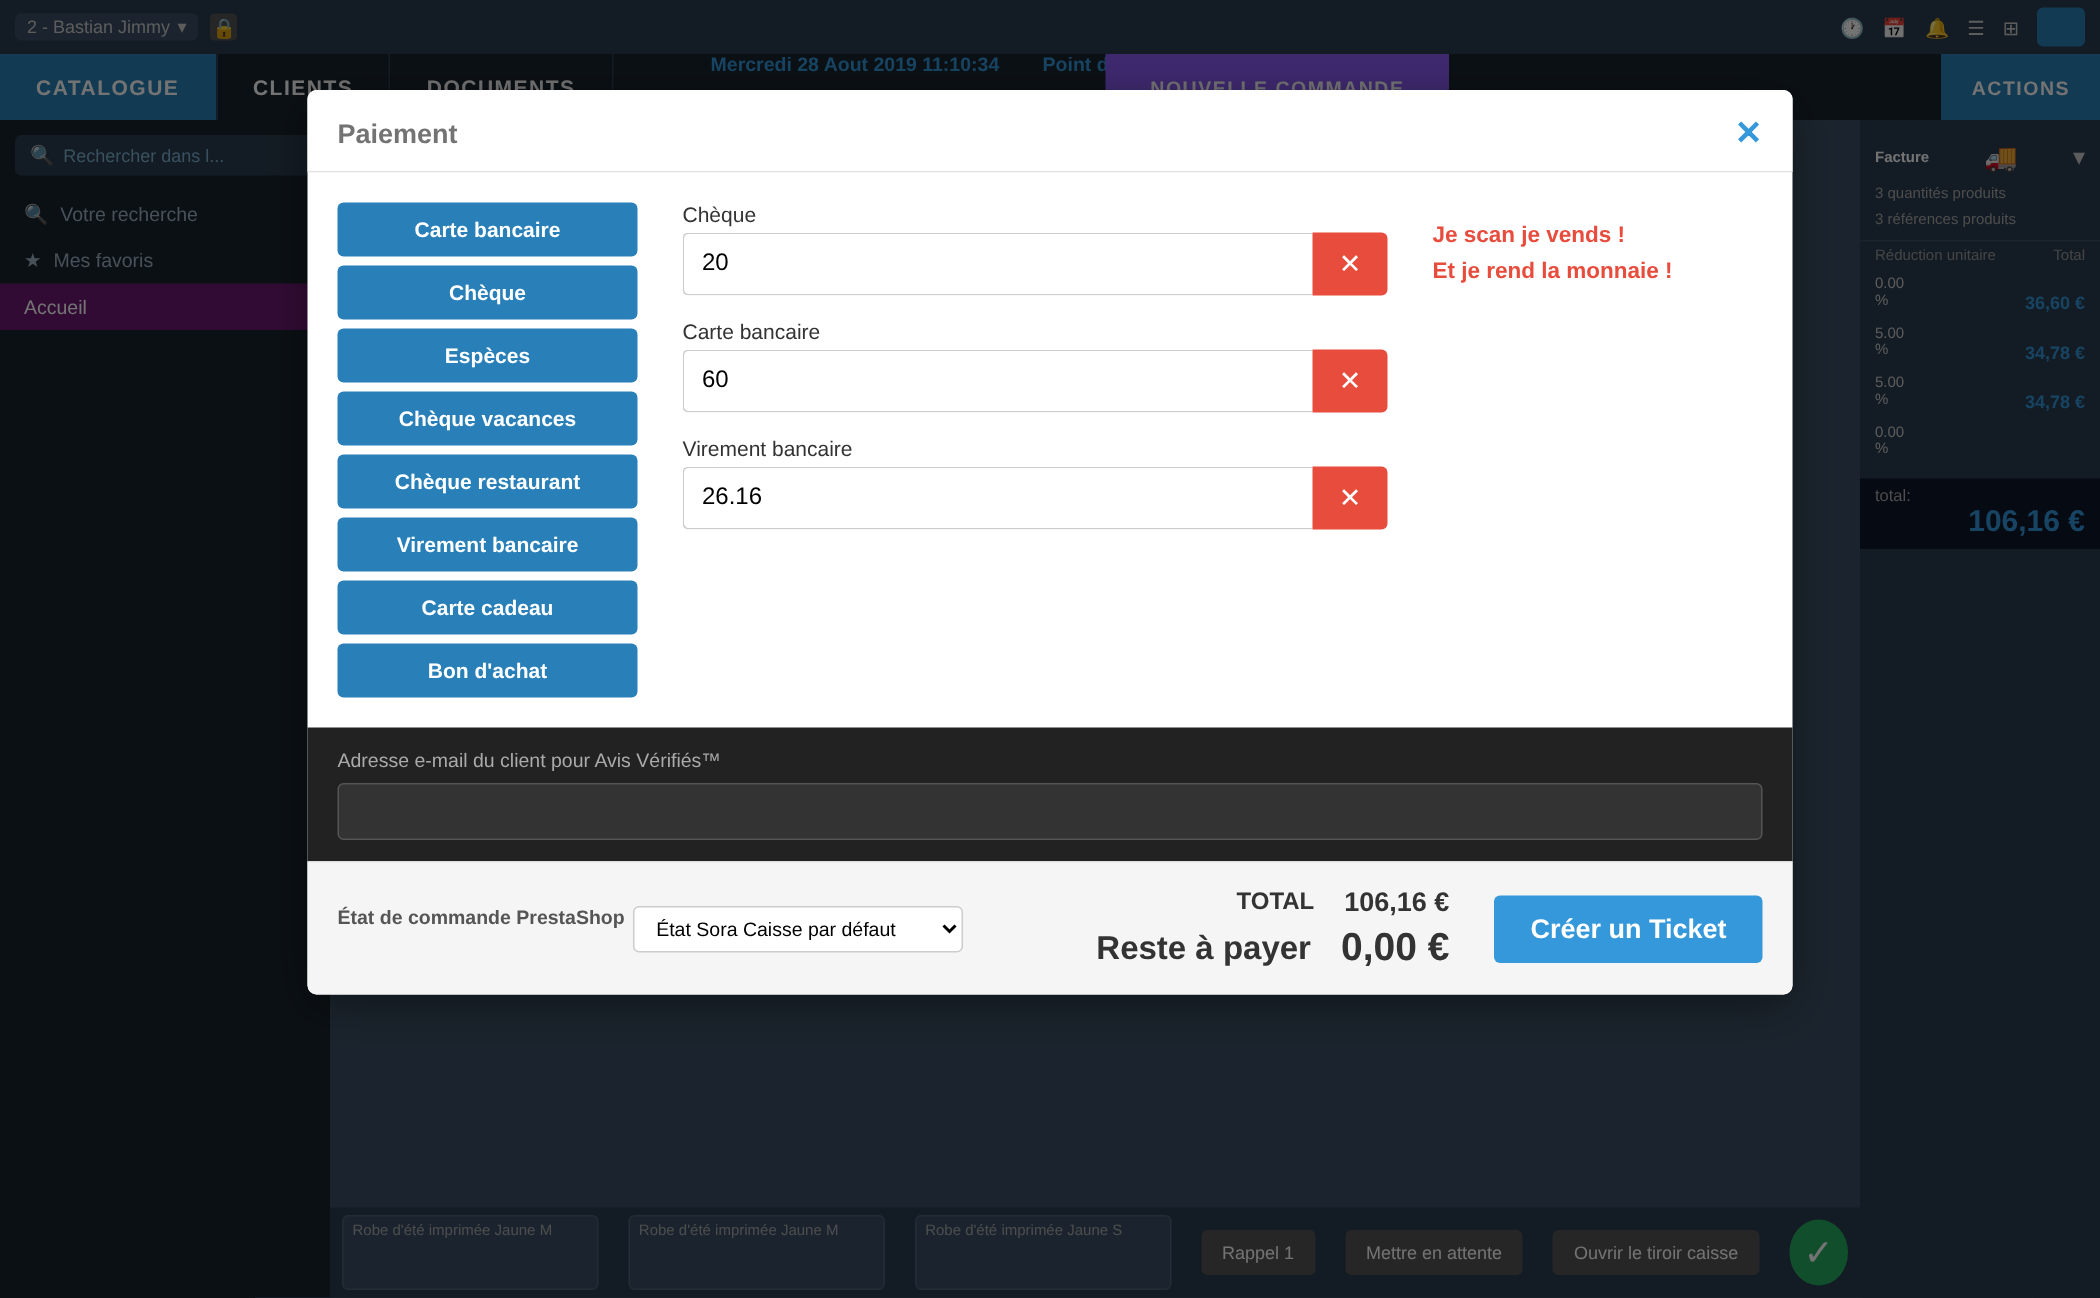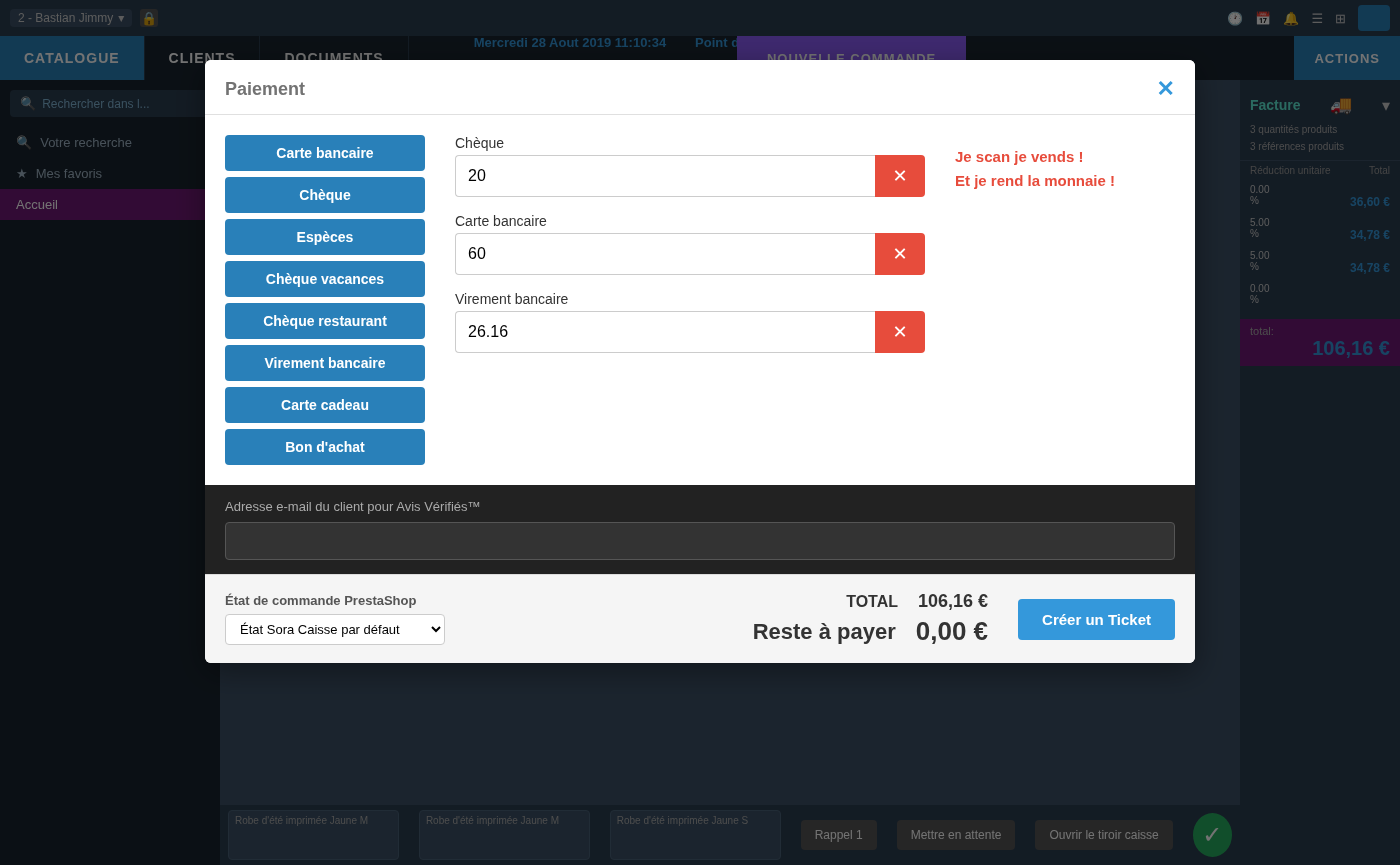--- a/index.html
+++ b/index.html
@@ -230,21 +230,21 @@
     
     .modal-footer {
       background: #f5f5f5;
       padding: 16px 20px;
       display: flex;
       align-items: center;
       justify-content: space-between;
       border-radius: 0 0 6px 6px;
       border-top: 1px solid #ddd;
     }
-    .order-state { display: flex; flex-direction: column; gap: 6px; }
+    .order-state { display: flex; flex-direction: row; gap: 6px; }
     .order-state-label { font-size: 13px; color: #555; font-weight: bold; }
     .order-state-select {
       border: 1px solid #ccc;
       border-radius: 4px;
       padding: 6px 10px;
       font-size: 13px;
       background: white;
       width: 220px;
       outline: none;
     }
@@ -253,21 +253,21 @@
     .total-label { font-size: 16px; font-weight: bold; color: #333; }
     .total-amount { font-size: 18px; font-weight: bold; color: #333; }
     .resta-label { font-size: 22px; font-weight: bold; color: #333; }
     .resta-amount { font-size: 26px; font-weight: bold; color: #333; }
     .create-ticket-btn {
       background: #3498db;
       color: white;
       border: none;
       border-radius: 4px;
       padding: 12px 24px;
-      font-size: 15px;
+      font-size: 18px;
       font-weight: bold;
       cursor: pointer;
       margin-left: 30px;
     }
   </style>
 </head>
 <body>
 
 <div class="top-bar">
   <div class="top-bar-left">
@@ -347,21 +347,21 @@
       </div>
       <button class="bottom-btn">Rappel 1</button>
       <button class="bottom-btn">Mettre en attente</button>
       <button class="bottom-btn">Ouvrir le tiroir caisse</button>
       <button class="checkmark-btn">✓</button>
     </div>
   </div>
 
   <div class="right-panel">
     <div style="display:flex;align-items:center;justify-content:space-between;padding:4px 10px;">
-      <span style="color:#5eead4;font-weight:bold;font-size:14px;">Facture</span>
+      <span style="color:#ffffff;font-weight:bold;font-size:10px;">Facture</span>
       <span style="color:#ccc;font-size:18px;">🚚</span>
       <span style="color:#ccc;">▾</span>
     </div>
     <div style="padding:4px 10px;font-size:10px;color:#aaa;">3 quantités produits</div>
     <div style="padding:2px 10px;font-size:10px;color:#aaa;">3 références produits</div>
     <div style="display:flex;justify-content:space-between;padding:4px 10px;font-size:10px;color:#999;border-top:1px solid #3d5166;margin-top:6px;">
       <span>Réduction unitaire</span>
       <span>Total</span>
     </div>
     <div style="padding:4px 10px;">
@@ -384,21 +384,21 @@
         <span style="color:#ccc;font-size:10px;">%</span>
         <span style="color:#3498db;font-weight:bold;font-size:12px;">34,78 €</span>
       </div>
     </div>
     <div style="padding:4px 10px;">
       <div style="color:#ccc;font-size:10px;">0.00</div>
       <div style="display:flex;justify-content:space-between;">
         <span style="color:#ccc;font-size:10px;">%</span>
       </div>
     </div>
-    <div style="background:#701a75;padding:6px 10px;margin-top:10px;">
+    <div style="background:#0f172a;padding:6px 10px;margin-top:10px;">
       <div style="color:#aaa;font-size:11px;">total:</div>
       <div style="color:#3498db;font-size:20px;font-weight:bold;text-align:right;">106,16 €</div>
     </div>
   </div>
 </div>
 
 <div class="overlay">
   <div class="modal">
 
     <div class="modal-header">

